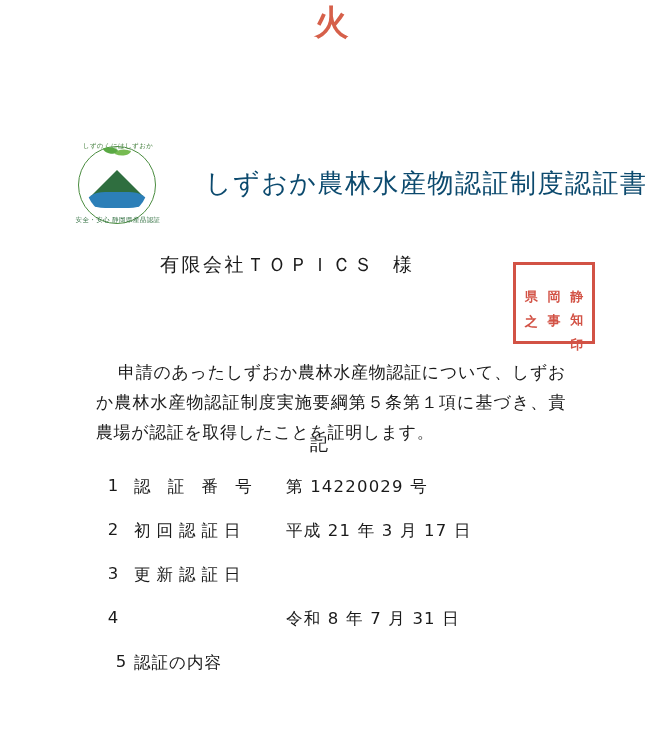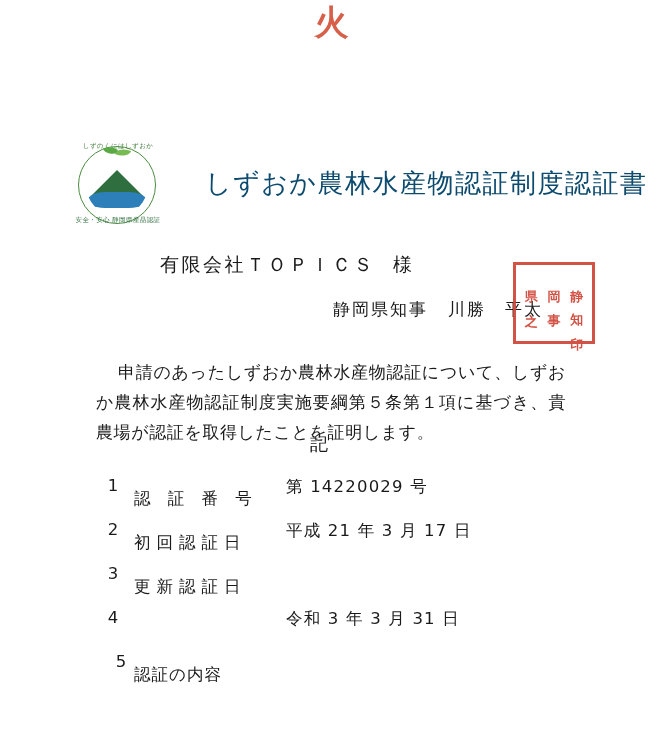--- a/index.html
+++ b/index.html
@@ -242,21 +242,20 @@
     top: 0;
     width: 18px;
     text-align: center;
   }
   .item-label {
     position: absolute;
     left: 38px;
     top: 0;
     letter-spacing: 6px;
     white-space: nowrap;
-    margin-top: 12px;
   }
   .item-value {
     position: absolute;
     left: 190px;
     top: 0;
     letter-spacing: 1.2px;
     white-space: nowrap;
   }
   .item-row.last {
     height: 52px;
@@ -294,23 +293,20 @@
       <div class="logo-leaf two"></div>
       <div class="logo-text-bottom">安全・安心 静岡県産品認証</div>
     </div>
     <div class="doc-title">しずおか農林水産物認証制度認証書</div>
   </div>
 
   <div class="addressee">
     <span>有限会社ＴＯＰＩＣＳ</span><span class="suffix">様</span>
   </div>
 
-  <div class="issuer">
-    <span>静岡県知事</span><span class="sep"></span><span>川勝　平太</span>
-  </div>
 
   <div class="seal">
     <div class="seal-grid">
       <span>静</span>
       <span>岡</span>
       <span>県</span>
       <span>知</span>
       <span>事</span>
       <span>之</span>
       <span>印</span>
@@ -331,21 +327,21 @@
       <div class="item-no">2</div>
       <div class="item-label">初回認証日</div>
       <div class="item-value">平成 21 年 3 月 17 日</div>
     </div>
     <div class="item-row">
       <div class="item-no">3</div>
       <div class="item-label">更新認証日</div>
     </div>
     <div class="item-row">
       <div class="item-no">4</div>
-      <div class="item-value">令和 3 年 3 月 31 日</div>
+      <div class="item-value">令和 8 年 7 月 31 日</div>
     </div>
     <div class="item-row last">
       <div class="item-no">5</div>
       <div class="item-label">認証の内容</div>
     </div>
   </div>
 
 </div>
 
 </body></html>

